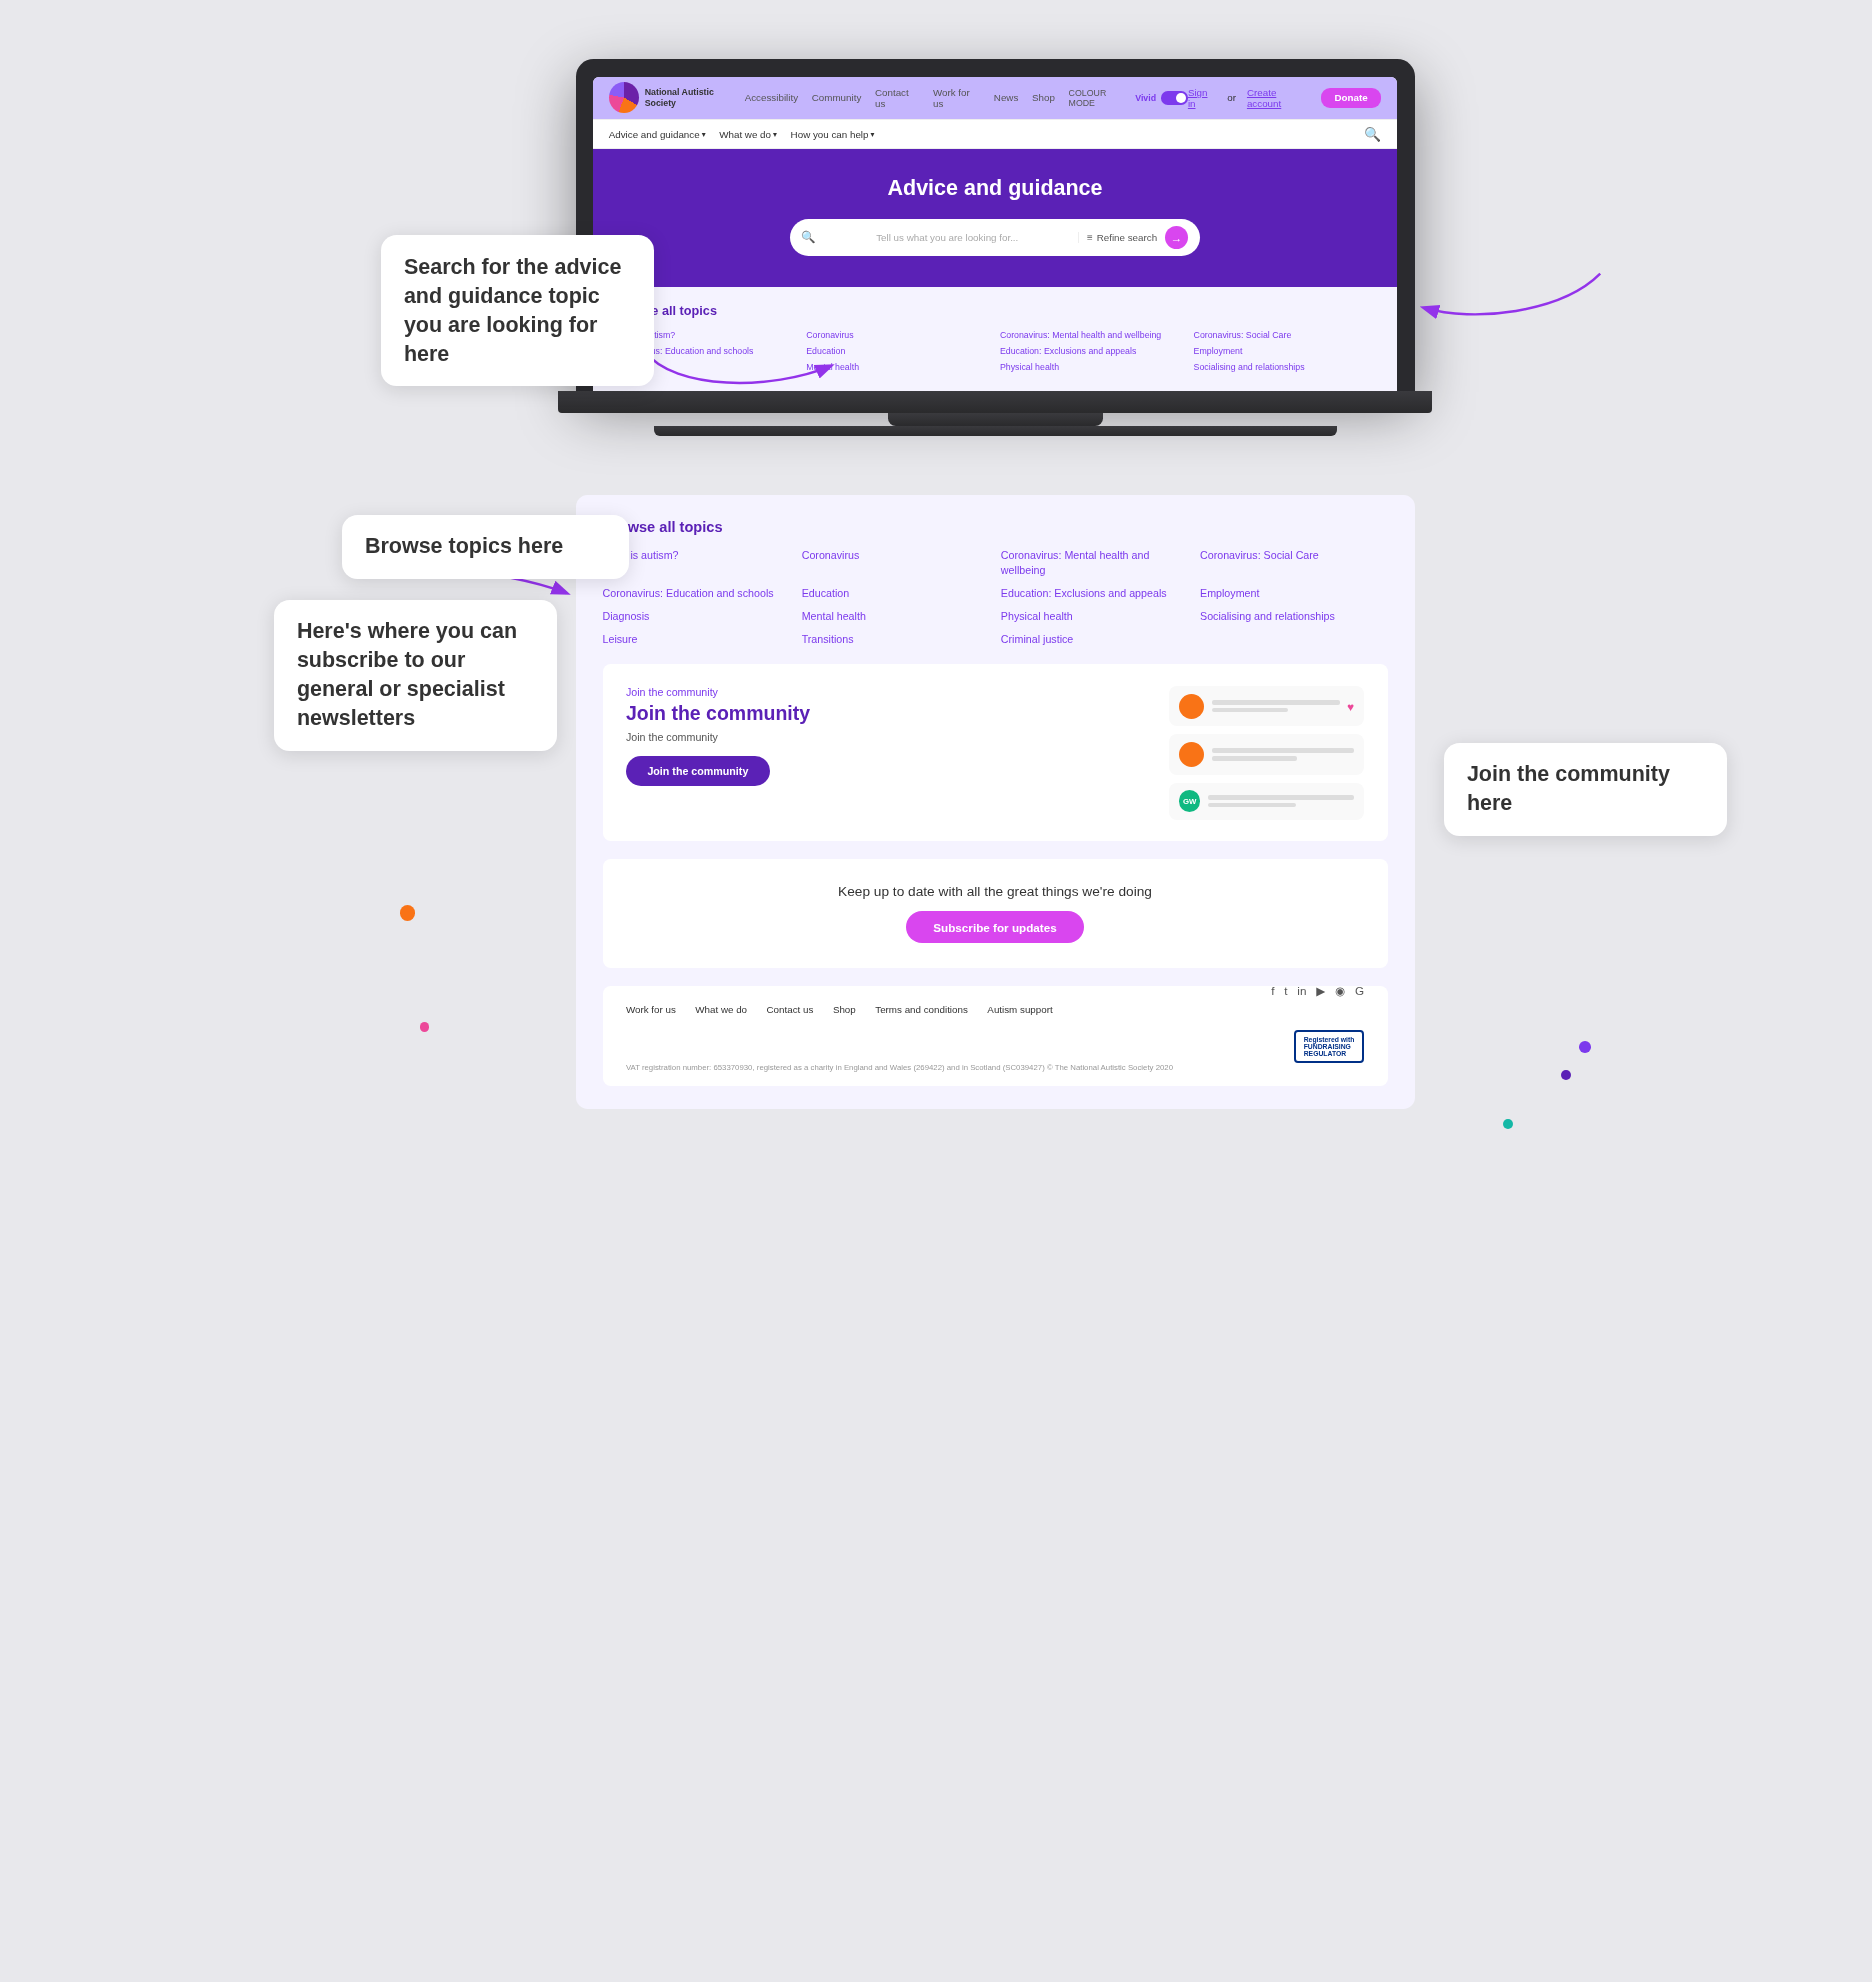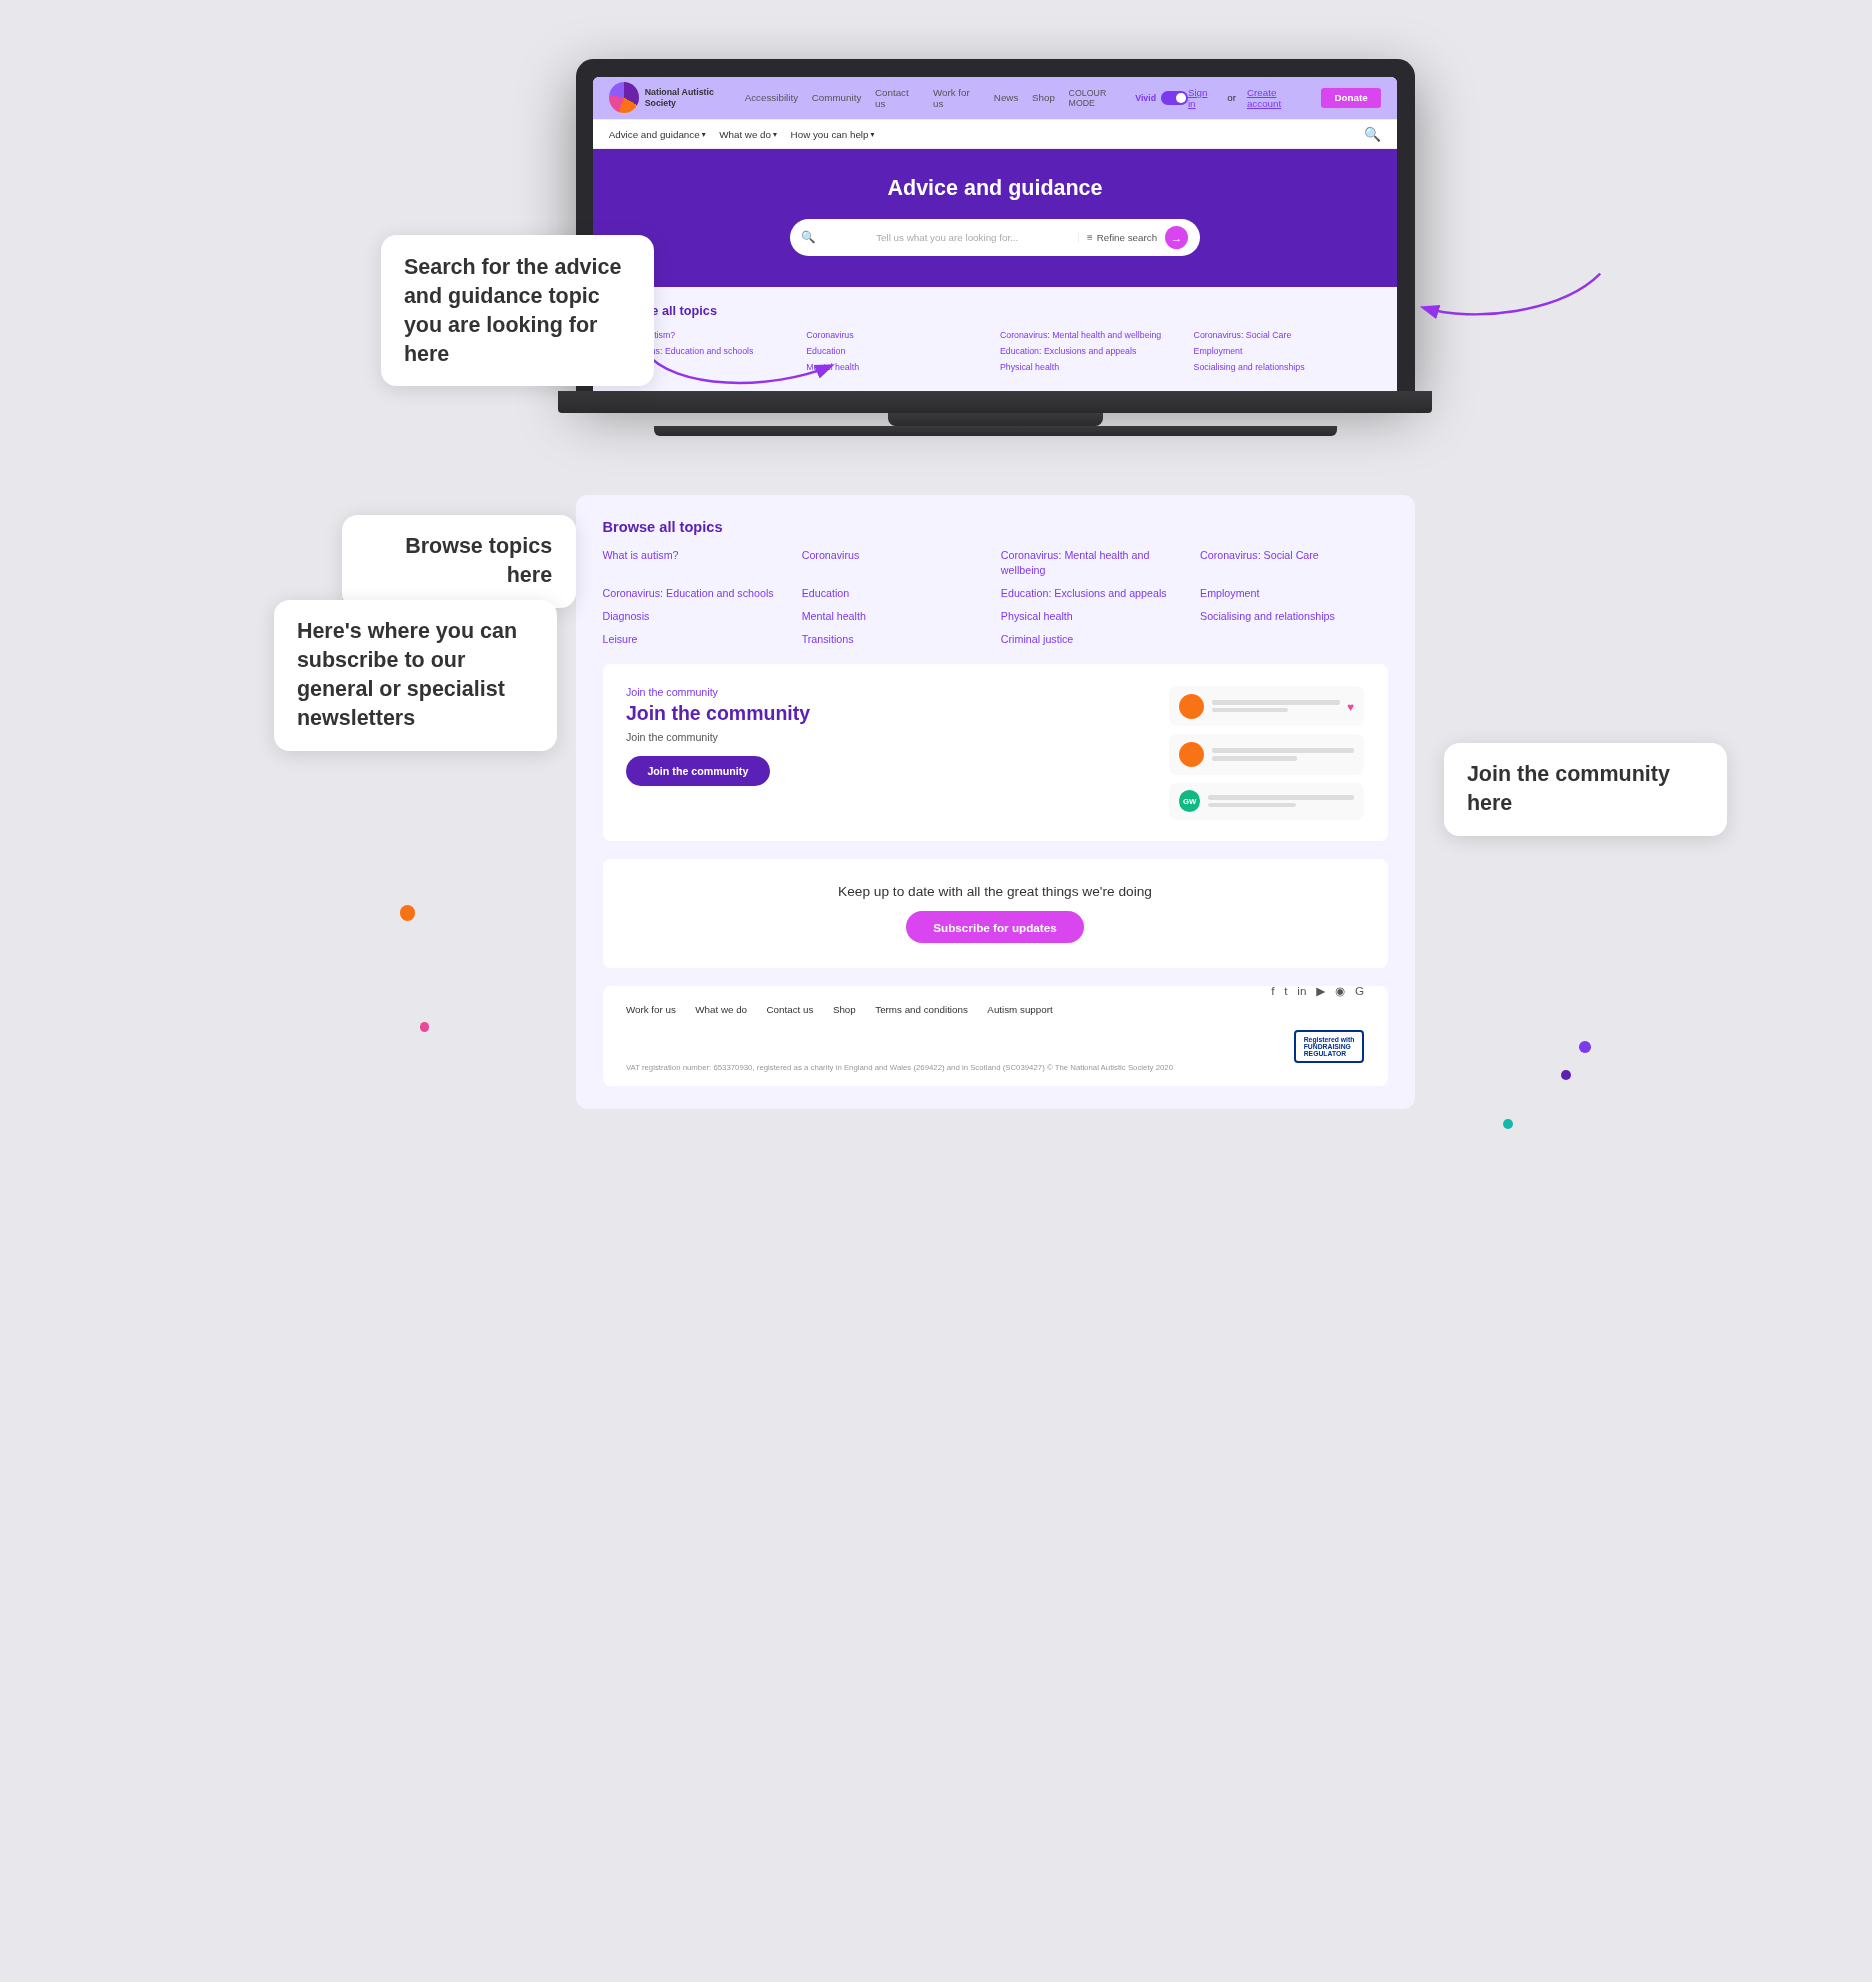--- a/index.html
+++ b/index.html
@@ -96,21 +96,21 @@
       position: absolute;
       top: 2px; right: 2px;
     }
     .topbar-auth { display: flex; align-items: center; gap: 11px; font-size: 9.8px; color: #333; }
     .topbar-auth a { color: #7c3aed; text-decoration: underline; cursor: pointer; }
     .donate-btn {
       background: #d946ef;
       color: #fff;
       border: none;
       padding: 4.9px 13.7px;
-      border-radius: 3px;
+      border-radius: 9px;
       font-size: 9.8px;
       font-weight: bold;
       cursor: pointer;
     }
 
     .site-mainnav {
       background: #fff;
       padding: 5.9px 15.6px;
       display: flex;
       align-items: center;
@@ -354,22 +354,21 @@
       font-weight: bold;
       color: #003087;
       margin-top: 5.9px;
     }
 
     
     .callout-browse {
       position: absolute;
       top: 19.5px;
       left: -234px;
-      width: 234px;
-      text-align: right;
+      width: 287px;
     }
     .callout-newsletter {
       position: absolute;
       bottom: 358px;
       left: -302px;
       width: 283px;
     }
     .callout-community {
       position: absolute;
       bottom: 273px;

